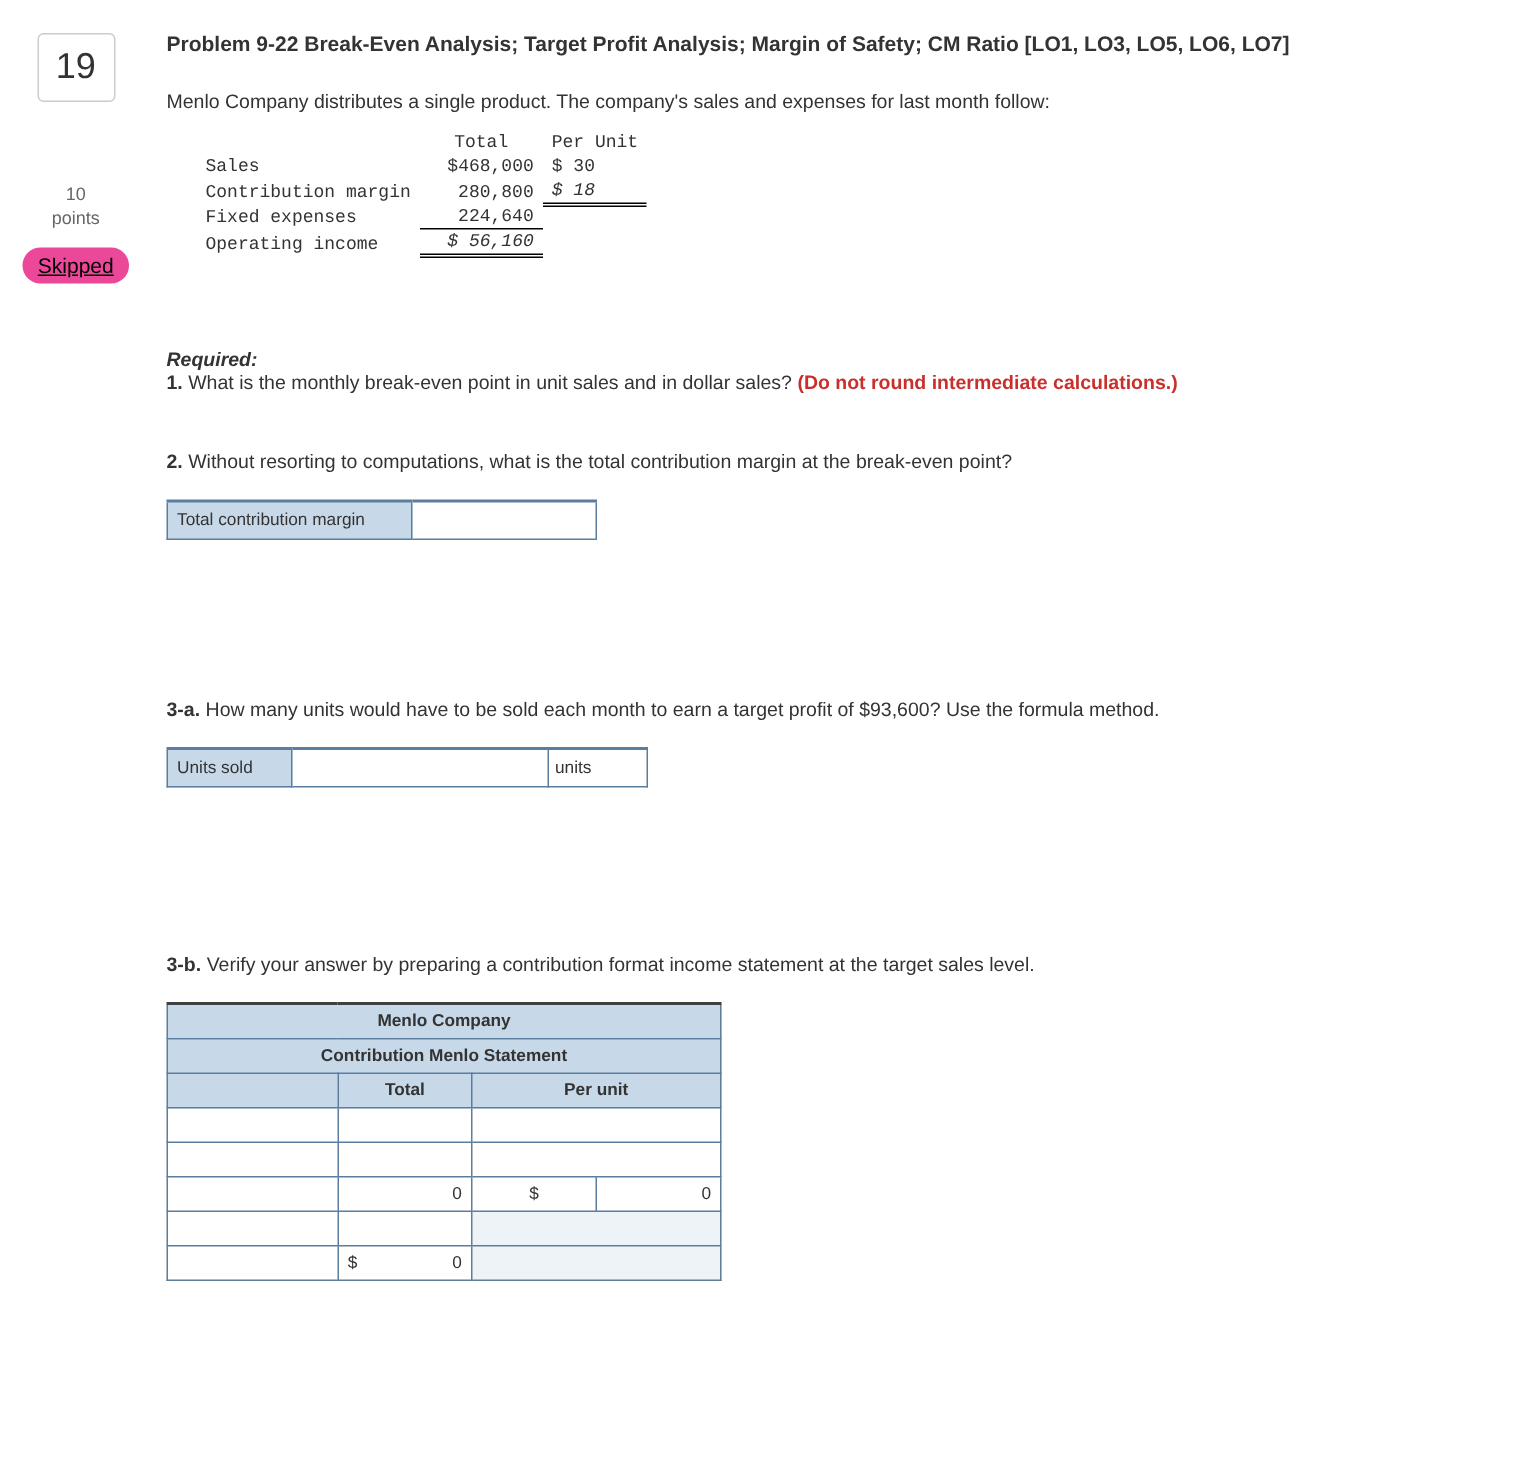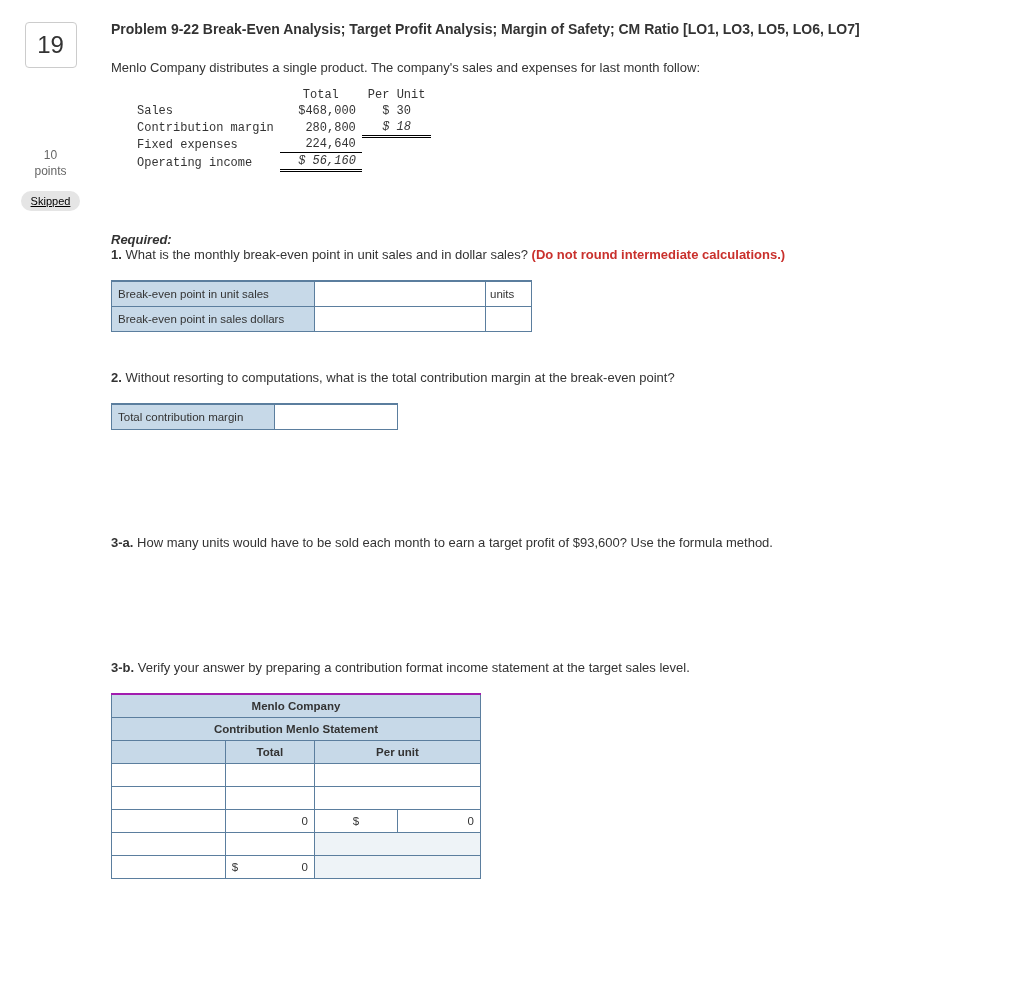--- a/index.html
+++ b/index.html
@@ -18,37 +18,37 @@
     width: 85px;
     flex-shrink: 0;
     padding-top: 2px;
     text-align: center;
   }
   .qnum-box {
     border: 1px solid #ccc;
     border-radius: 4px;
     width: 50px;
     height: 44px;
-    margin: 0 auto 80px;
+    margin: 0 auto 54px;
     display: flex;
     align-items: center;
     justify-content: center;
     font-size: 24px;
     color: #333;
   }
   .points {
     color: #666;
     font-size: 12px;
     line-height: 1.3;
     margin-bottom: 12px;
   }
   .skipped-badge {
-    background: #e5e5e5;
+    background: #ec4899;
     color: #000;
-    font-size: 11px;
+    font-size: 14px;
     padding: 4px 10px;
     border-radius: 12px;
     display: inline-block;
     text-decoration: underline;
   }
   .main-col {
     flex: 1;
     padding-left: 18px;
     padding-right: 30px;
   }
@@ -82,21 +82,21 @@
   }
   .u-double {
     border-bottom: 3px double #000;
     font-style: italic;
   }
   .num {
     text-align: right;
     min-width: 70px;
   }
   .pu {
-    text-align: center;
+    text-align: left;
     min-width: 55px;
   }
 
   .section {
     margin-top: 60px;
     margin-bottom: 10px;
     font-size: 13px;
   }
   .req-head {
     font-style: italic;
@@ -196,62 +196,57 @@
     </tbody>
       </table>
 
     <div class="section">
       <span class="req-head">Required:</span><br>
       <b>1.</b>
       <span> What is the monthly break-even point in unit sales and in dollar sales? </span>
       <span class="warn">(Do not round intermediate calculations.)</span>
     </div>
 
-    <table class="ans">
-      <tbody>
-          <tr>
-        <td class="lbl" style="width:190px;border-top:2px solid #5b7e9e">Break-even point in unit sales</td>
-        <td class="val" style="border-top:2px solid #5b7e9e"><input style=""></td>
-        <td class="unit" style="border-top:2px solid #5b7e9e">units</td>
-      </tr>
-      <tr>
-        <td class="lbl">Break-even point in sales dollars</td>
-        <td class="val"><input style=""></td>
-        <td class="unit"></td>
-      </tr>
-    </tbody>
-      </table>
 
     <div class="section" style="margin-top:38px">
       <b>2.</b>
       <span> Without resorting to computations, what is the total contribution margin at the break-even point?</span>
     </div>
     <table class="ans">
       <tbody>
           <tr>
         <td class="lbl" style="width:150px;border-top:2px solid #5b7e9e">Total contribution margin</td>
         <td class="val" style="width:110px;border-top:2px solid #5b7e9e"><input style=""></td>
       </tr>
     </tbody>
       </table>
 
     <div class="section" style="margin-top:105px">
       <b>3-a.</b>
       <span> How many units would have to be sold each month to earn a target profit of $93,600? Use the formula method.</span>
     </div>
+    <table class="ans">
+      <tbody>
+          <tr>
+        <td class="lbl" style="width:70px;border-top:2px solid #5b7e9e">Units sold</td>
+        <td class="val" style="border-top:2px solid #5b7e9e"><input style=""></td>
+        <td class="unit" style="width:55px;border-top:2px solid #5b7e9e">units</td>
+      </tr>
+    </tbody>
+      </table>
 
     <div class="section" style="margin-top:110px">
       <b>3-b.</b>
       <span> Verify your answer by preparing a contribution format income statement at the target sales level.</span>
     </div>
 
     <table class="ans tight" style="width:370px">
       <tbody>
           <tr>
-            <td colspan="4" class="hdr" style="border-top:2px solid #a21caf">Menlo Company</td>
+            <td colspan="4" class="hdr" style="border-top:2px solid #404040">Menlo Company</td>
           </tr>
       <tr>
             <td colspan="4" class="hdr">Contribution Menlo Statement</td>
           </tr>
       <tr>
         <td class="hdr" style="width:170px"></td>
         <td class="hdr" style="width:90px">Total</td>
         <td class="hdr" colspan="2" style="width:90px">Per unit</td>
       </tr>
       <tr>

